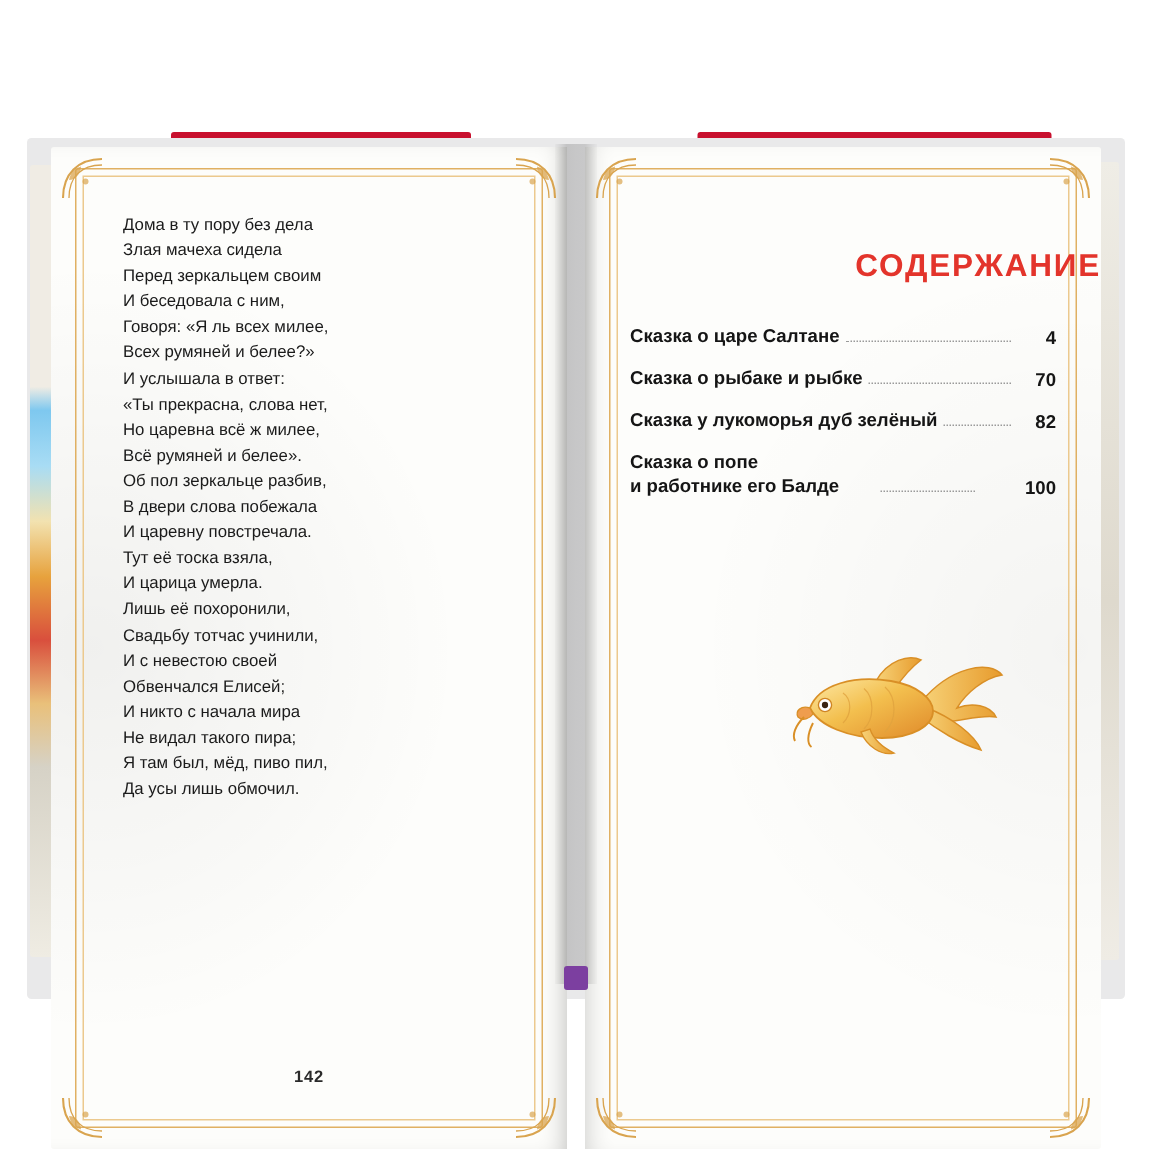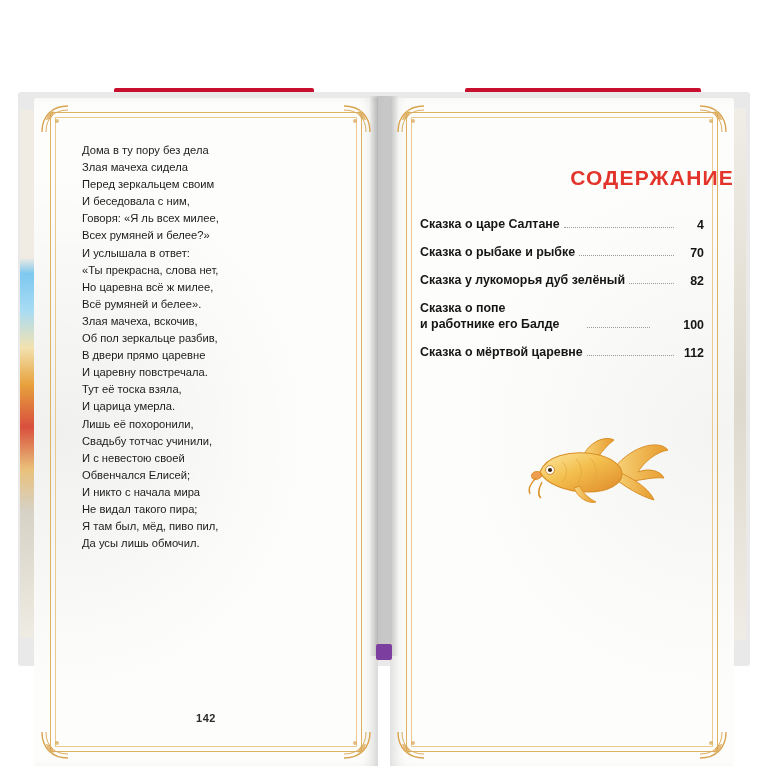--- a/index.html
+++ b/index.html
@@ -315,23 +315,22 @@
         <div>Дома в ту пору без дела</div>
         <div>Злая мачеха сидела</div>
         <div>Перед зеркальцем своим</div>
         <div>И беседовала с ним,</div>
         <div>Говоря: «Я ль всех милее,</div>
         <div>Всех румяней и белее?»</div>
         <div>И услышала в ответ:</div>
         <div>«Ты прекрасна, слова нет,</div>
         <div>Но царевна всё ж милее,</div>
         <div>Всё румяней и белее».</div>
-        <div>Злая мачеха, вскочив,</div>
         <div>Об пол зеркальце разбив,</div>
-        <div>В двери прямо царевне</div>
+        <div>В двери слова побежала</div>
         <div>И царевну повстречала.</div>
         <div>Тут её тоска взяла,</div>
         <div>И царица умерла.</div>
         <div>Лишь её похоронили,</div>
         <div>Свадьбу тотчас учинили,</div>
         <div>И с невестою своей</div>
         <div>Обвенчался Елисей;</div>
         <div>И никто с начала мира</div>
         <div>Не видал такого пира;</div>
         <div>Я там был, мёд, пиво пил,</div>
@@ -402,25 +401,20 @@
         </div>
 
 
         <div class="toc-row two-line">
           <span class="toc-label">Сказка о попе
 и работнике его Балде</span>
           <span class="toc-dots"></span>
           <span class="toc-page">100</span>
         </div>
 
-        <div class="toc-row">
-          <span class="toc-label">Сказка о мёртвой царевне</span>
-          <span class="toc-dots"></span>
-          <span class="toc-page">112</span>
-        </div>
 
       </div>
 
       <div class="fish">
         <svg viewBox="0 0 150 80" width="150" height="80">
           <defs>
             <linearGradient id="gold" x1="0" y1="0" x2="1" y2="1">
               <stop offset="0%" stop-color="#fde9a6"></stop>
               <stop offset="45%" stop-color="#f3bf4e"></stop>
               <stop offset="100%" stop-color="#e08a2a"></stop>

